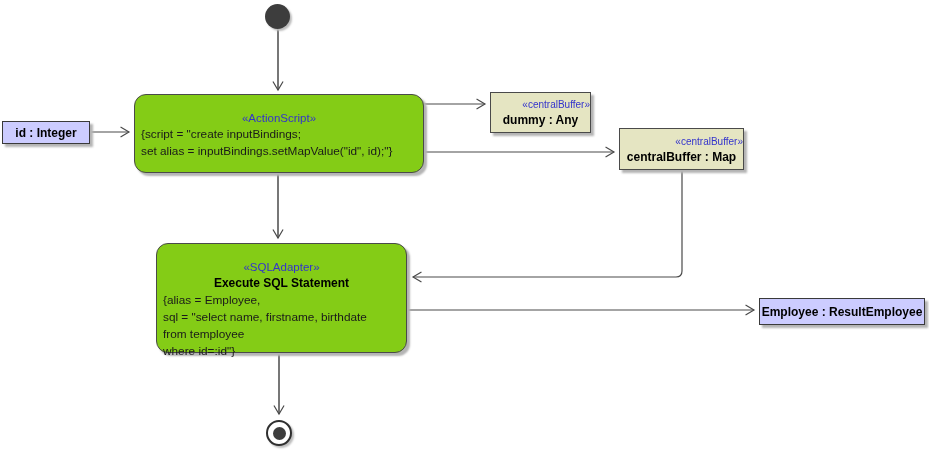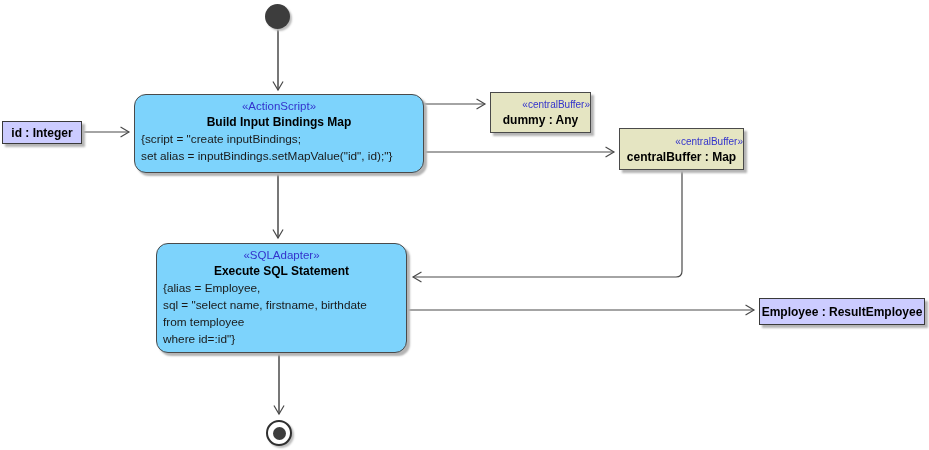--- a/index.html
+++ b/index.html
@@ -10,25 +10,25 @@
     background: #ffffff;
     font-family: "Liberation Sans", sans-serif;
     overflow: hidden;
   }
   #edges { position: absolute; left: 0; top: 0; width: 929px; height: 450px; }
 
   .node { position: absolute; box-sizing: border-box; }
 
   
   .action {
-    background: #7dd3fc;
+    background: #84cc16;
     border: 1.4px solid #4a4a4a;
     border-radius: 12px;
     box-shadow: 3px 3px 2px #b4b4b4;
-    padding-top: 4px;
+    padding-top: 16px;
   }
   .action .stereo {
     text-align: center;
     color: #3333cc;
     font-size: 11.5px;
     line-height: 15px;
     white-space: nowrap;
   }
   .action .name {
     text-align: center;
@@ -132,26 +132,25 @@
     <path d="M278,173 L278,238" fill="none" stroke="#4a4a4a" stroke-width="1.5" marker-end="url(#arrow)"></path>
     <path d="M682,171 L682,271 Q682,277 676,277 L413,277" fill="none" stroke="#4a4a4a" stroke-width="1.2" marker-end="url(#arrow)"></path>
     <path d="M408,310 L754,310" fill="none" stroke="#4a4a4a" stroke-width="1.2" marker-end="url(#arrow)"></path>
     <path d="M279,353 L279,414" fill="none" stroke="#4a4a4a" stroke-width="1.5" marker-end="url(#arrow)"></path>
   </svg>
 
   <div class="node initial" style="left:265px; top:4px;"></div>
 
   <div class="node action" style="left:134px; top:94px; width:290px; height:79px;">
     <div class="stereo">«ActionScript»</div>
-    <div class="name">Build Input Bindings Map</div>
     <div class="body-line">{script = "create inputBindings;</div>
     <div class="body-line">set alias = inputBindings.setMapValue("id", id);"}</div>
   </div>
 
-  <div class="node object" style="left:2px; top:121px; width:80px; height:23px;">
+  <div class="node object" style="left:2px; top:121px; width:88px; height:23px;">
     <span class="label">id : Integer</span>
   </div>
 
   <div class="node buffer" style="left:490px; top:92px; width:101px; height:41px;">
     <div class="stereo">«centralBuffer»</div>
     <div class="label">dummy : Any</div>
   </div>
 
   <div class="node buffer" style="left:619px; top:128px; width:125px; height:42px;">
     <div class="stereo">«centralBuffer»</div>

